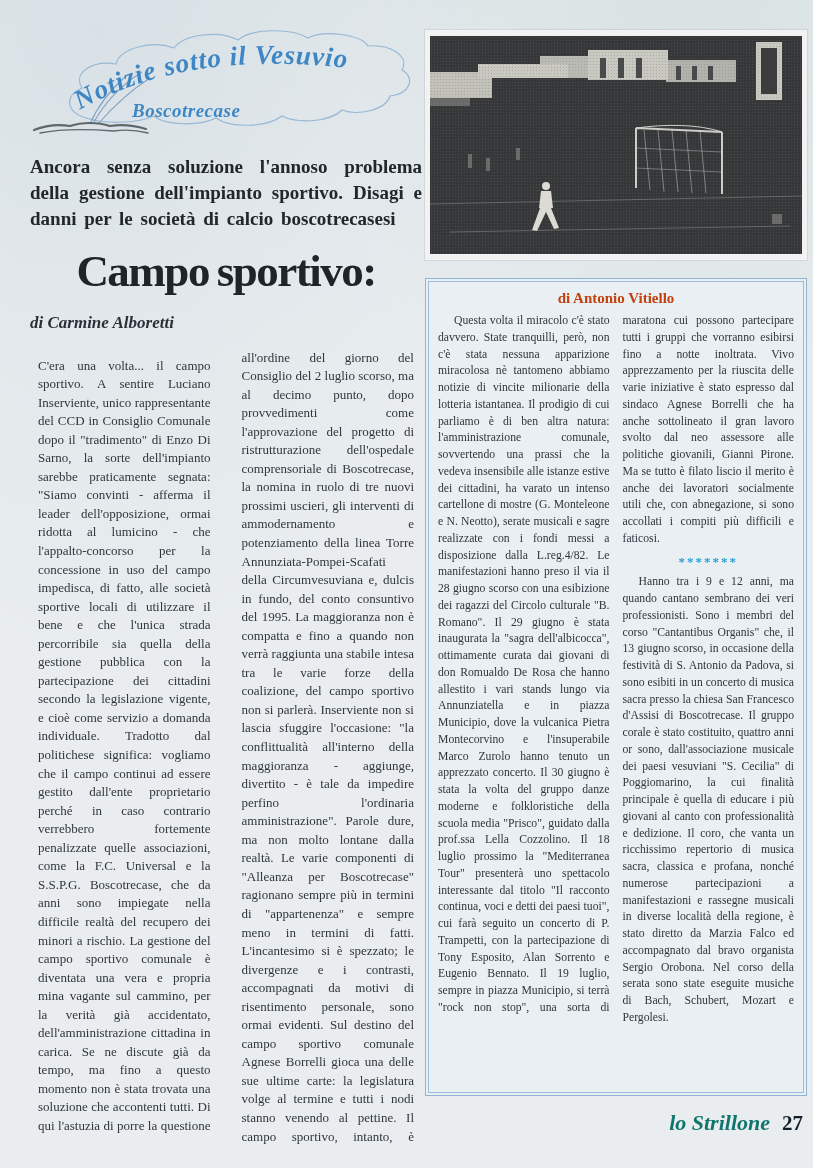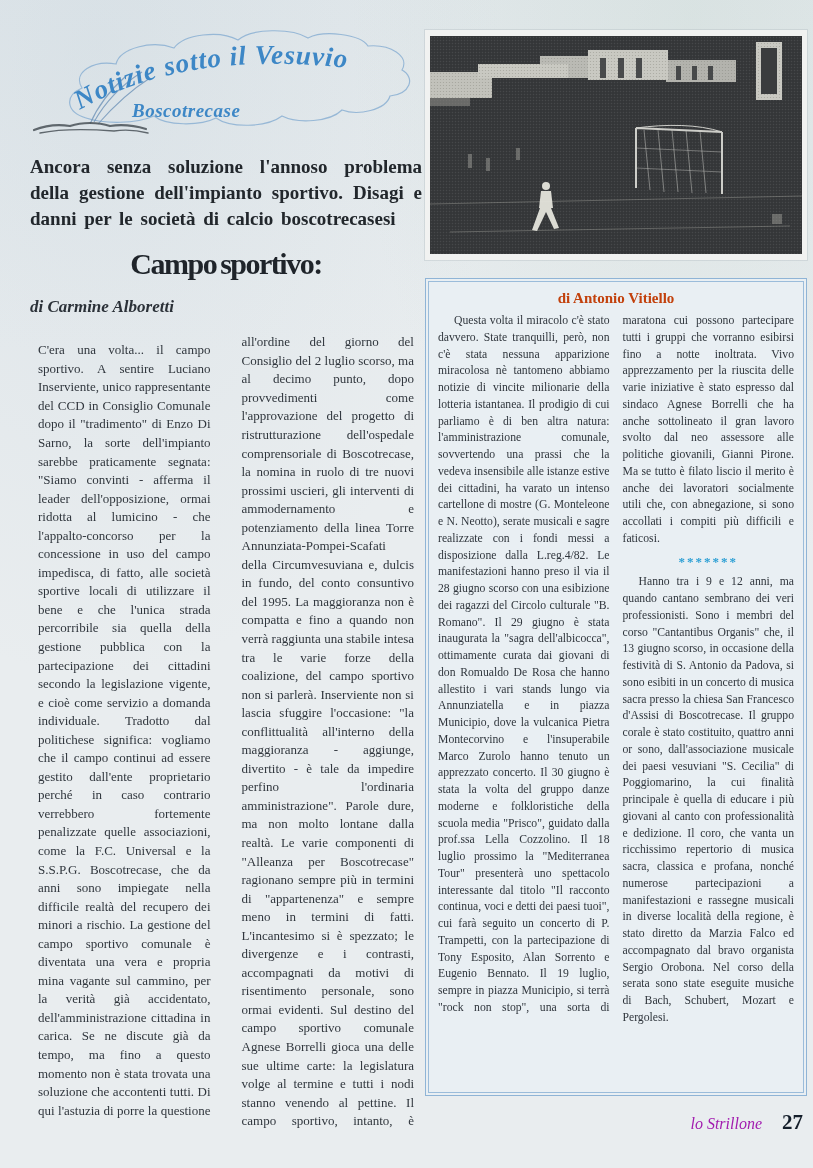--- a/index.html
+++ b/index.html
@@ -10,42 +10,42 @@
     radial-gradient(ellipse at 85% 2%, rgba(160,190,170,.15), transparent 35%),
     linear-gradient(180deg, rgba(220,228,232,.5), rgba(233,237,239,0) 30%);
     pointer-events:none;}
 
   
   .left-block{position:absolute;left:30px;top:22px;width:392px;}
   .masthead{position:relative;height:118px;}
   .masthead svg{position:absolute;left:-6px;top:4px;}
   .location{position:absolute;left:102px;top:78px;font-size:19px;font-weight:bold;font-style:italic;color:#3d87c6;letter-spacing:.5px;}
   .standfirst{margin:14px 0 0 0;font-size:19px;line-height:1.38;font-weight:bold;color:#22272c;text-align:justify;word-spacing:3px;}
-  .headline{margin:16px 0 0 0;text-align:center;font-size:30px;line-height:1.02;font-weight:bold;color:#1f242a;letter-spacing:-1.5px;word-spacing:-2px;}
+  .headline{margin:16px 0 0 0;text-align:center;font-size:45px;line-height:1.02;font-weight:bold;color:#1f242a;letter-spacing:-1.5px;word-spacing:-2px;}
   .byline{margin-top:18px;font-size:17px;font-weight:bold;font-style:italic;color:#2b3138;}
   .article-body{margin-top:16px;height:798px;overflow:hidden;column-count:2;column-gap:15px;font-size:13px;line-height:18.55px;text-align:justify;hyphens:auto;}
   .article-body p{margin:8px;}
   .article-body p.closing{text-indent:22px;margin-top:2px;text-align:left;}
 
   
   .right-block{position:absolute;left:425px;top:30px;width:382px;}
   .photo-frame{background:#f1f2f1;padding:6px 5px;box-shadow:0 0 0 1px rgba(180,190,195,.4);}
   .photo-frame svg{display:block;}
 
   .notiziario{margin-top:18px;border:1px solid #8fb4d6;padding:2px;background:#e9eff3;}
   .notiziario-inner{border:1px solid #9bbcda;padding:6px 9px 8px 9px;height:796px;overflow:hidden;}
   .ntz-title{margin:2px 0 0 0;text-align:center;font-size:19px;font-weight:bold;color:#2b9fd4;letter-spacing:.5px;}
   .ntz-byline{margin:2px 0 6px 0;text-align:center;font-size:15px;font-weight:bold;color:#c2410c;}
   .ntz-cols{column-count:2;column-gap:13px;height:752px;overflow:hidden;font-size:11.7px;line-height:16.75px;text-align:justify;hyphens:auto;}
   .ntz-cols p{margin:0;text-indent:16px;}
   .stars{text-align:center;color:#2b9fd4;font-weight:bold;font-size:13px;letter-spacing:2px;margin:6px 0 4px 0;}
 
   .page-footer{margin-top:14px;text-align:right;padding-right:4px;}
-  .brand{font-size:16px;font-weight:normal;font-style:italic;color:#a21caf;}
-  .pagenum{font-size:21px;font-weight:bold;color:#151f2b;margin-left:20px;}
+  .brand{font-size:22px;font-weight:bold;font-style:italic;color:#0f766e;}
+  .pagenum{font-size:21px;font-weight:bold;color:#151f2b;margin-left:12px;}
 </style>
 </head>
 <body>
 
 <div class="page">
 
   <div class="left-block">
 
     <div class="masthead">
       <svg width="400" height="118" viewBox="0 0 400 118" aria-hidden="true">

